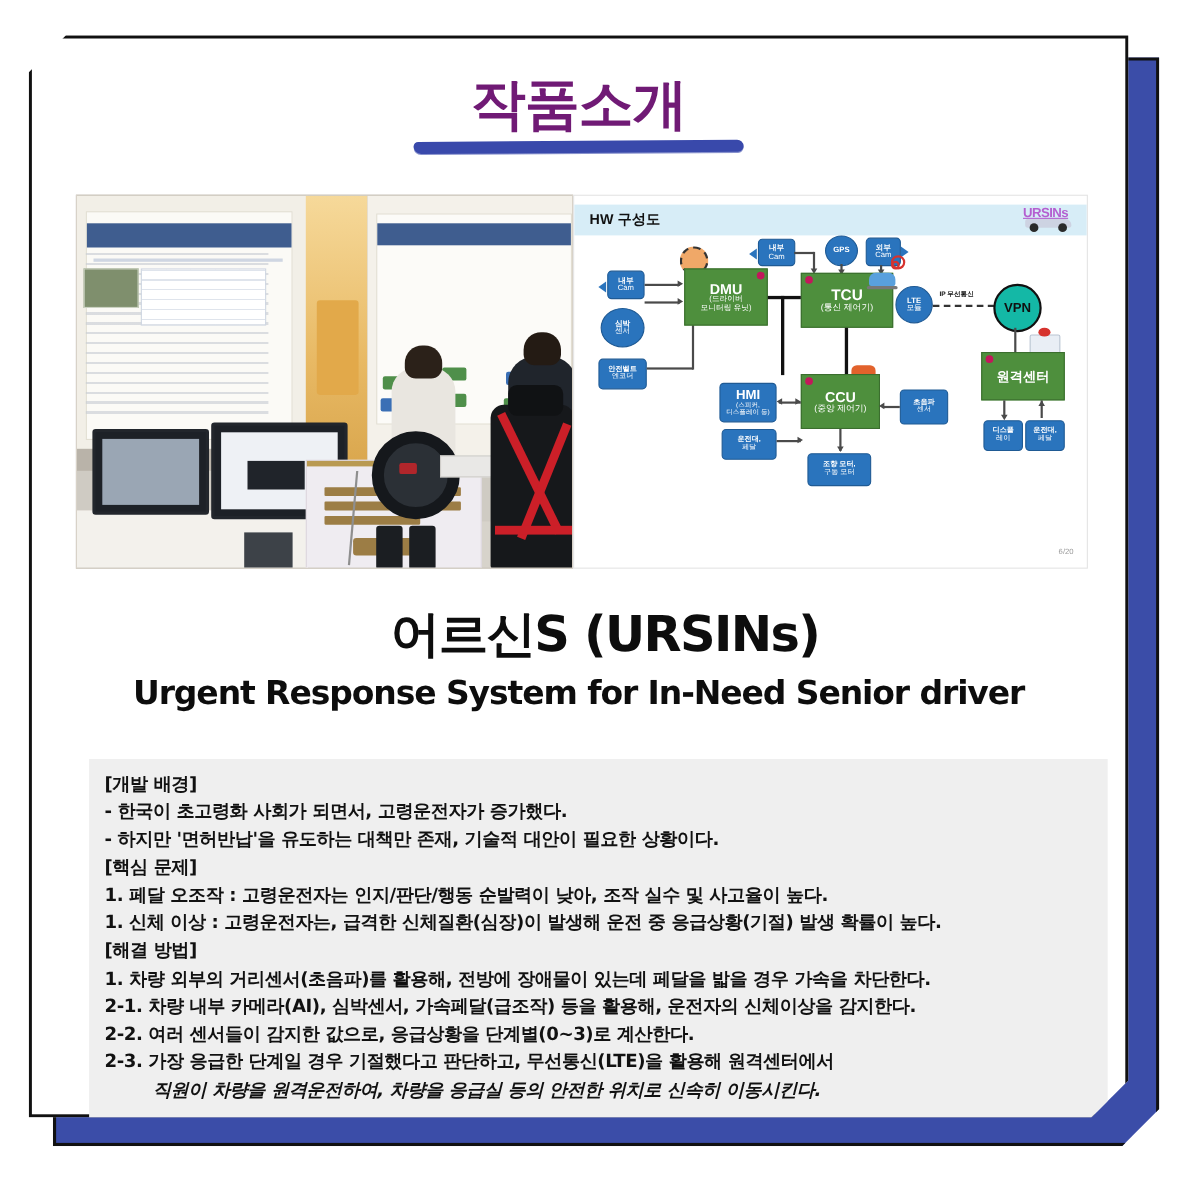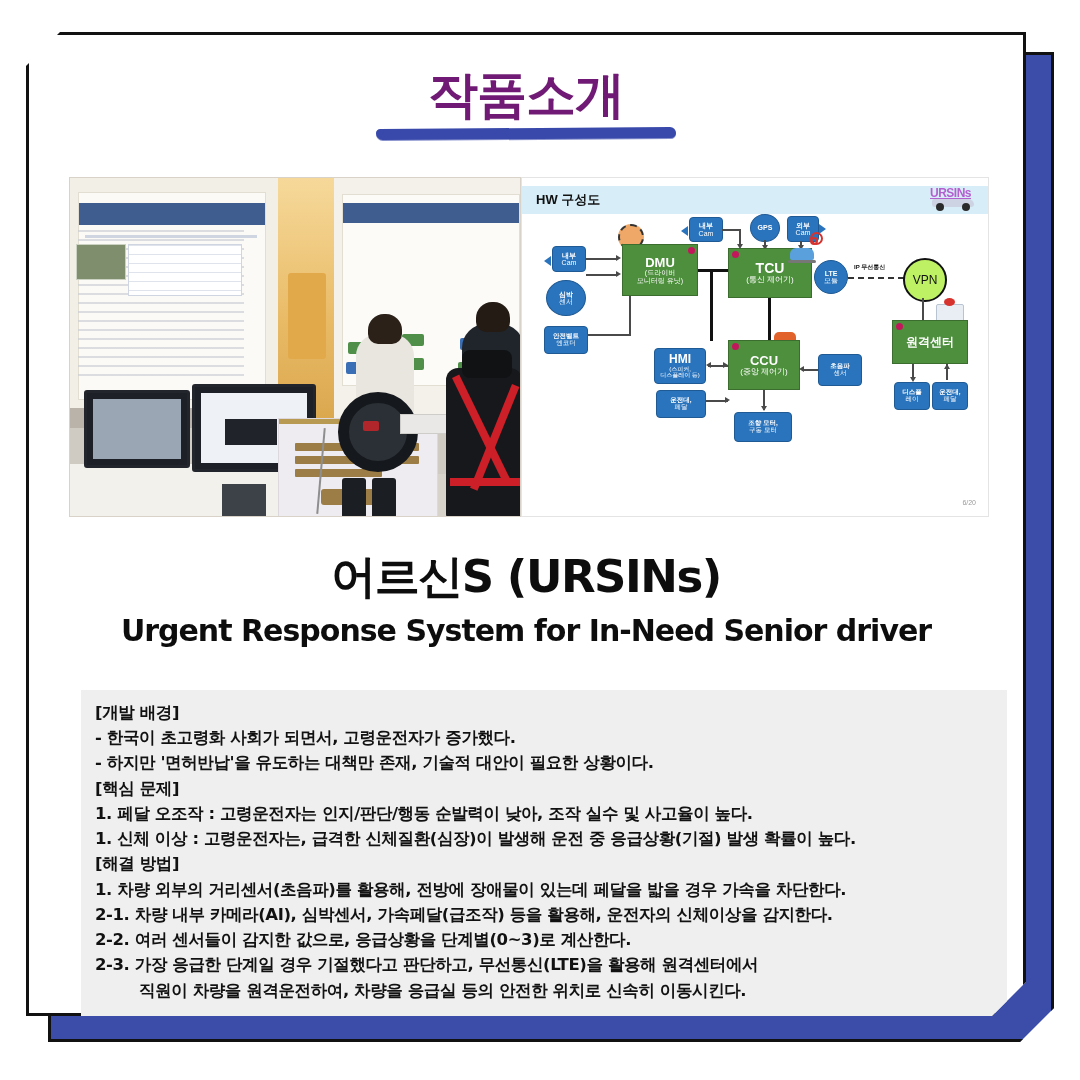--- a/index.html
+++ b/index.html
@@ -142,22 +142,22 @@
   .slide-page{position:absolute;right:12px;bottom:10px;font-size:7px;color:#9a9a9a;}
 
   .dg{position:absolute;left:0;top:36px;width:468px;height:270px;}
   .nd{position:absolute;box-sizing:border-box;display:flex;flex-direction:column;
       align-items:center;justify-content:center;text-align:center;color:#fff;}
   .nd.green{background:#4e8f3d;border:1px solid #3b6e2e;}
   .nd.blue{background:#2a74bd;border:1px solid #1f5a94;border-radius:4px;}
   .nd.circ{background:#2a74bd;border:1px solid #1f5a94;border-radius:50%;}
   .nd .t1{font-weight:800;line-height:1.05;}
   .nd .t2{line-height:1.05;}
-  .vpn{position:absolute;background:#bef264;border:2px solid #111;border-radius:50%;
-       display:flex;align-items:center;justify-content:center;font-weight:400;color:#111;}
+  .vpn{position:absolute;background:#14b8a6;border:2px solid #111;border-radius:50%;
+       display:flex;align-items:center;justify-content:center;font-weight:700;color:#111;}
   .lnk{position:absolute;background:#4a4a4a;}
   .lnk.th{background:#111;}
   .dash{position:absolute;height:0;border-top:2px dashed #333;}
   .lbl{position:absolute;font-size:6px;font-weight:700;color:#111;white-space:nowrap;}
   .cam{position:absolute;width:0;height:0;border-top:5px solid transparent;
        border-bottom:5px solid transparent;border-right:7px solid #2a74bd;}
   .rpi{position:absolute;width:7px;height:7px;border-radius:50%;background:#c2185b;}
   .ico{position:absolute;}
   .ico.person{width:22px;height:22px;border-radius:50%;background:#f0a868;border:2px dashed #333;}
   .ico.carwifi{width:24px;height:12px;background:#59a0dd;border-radius:6px 6px 2px 2px;}
@@ -173,38 +173,39 @@
   .ar-d{border-left:3px solid transparent;border-right:3px solid transparent;border-top:5px solid #4a4a4a;}
   .ar-u{border-left:3px solid transparent;border-right:3px solid transparent;border-bottom:5px solid #4a4a4a;}
   .ar-r{border-top:3px solid transparent;border-bottom:3px solid transparent;border-left:5px solid #4a4a4a;}
   .ar-l{border-top:3px solid transparent;border-bottom:3px solid transparent;border-right:5px solid #4a4a4a;}
 
   
   .proj-title{
     position:absolute;left:0;top:512px;width:100%;text-align:center;
     font-size:45px;font-weight:900;color:#0d0d0d;letter-spacing:-1.5px;
     font-family:"DejaVu Sans","Liberation Sans",sans-serif;
+    padding-left:24px;
   }
   .proj-sub{
     position:absolute;left:0;top:578px;width:100%;text-align:center;
     font-size:30px;font-weight:800;color:#0d0d0d;letter-spacing:-1px;
     font-family:"DejaVu Sans","Liberation Sans",sans-serif;
   }
 
   
   .body-block{
     position:absolute;left:52px;top:655px;width:926px;height:330px;
     background:#efefef;padding:10px 12px 8px 14px;box-sizing:border-box;
   }
   .body-block p{
     margin:0;font-size:16.5px;line-height:1.53;color:#111;font-weight:700;
     white-space:pre;letter-spacing:-.4px;
     font-family:"DejaVu Sans","Liberation Sans",sans-serif;
   }
-  .body-block p.indent{padding-left:44px;}
+  .body-block p.indent{padding-left:44px;font-style:italic;}
   .body-block p.note{font-size:11.6px;line-height:1.5;margin-top:2px;letter-spacing:-.3px;}
 </style>
 </head>
 <body>
 
 <div class="stage">
 
   <div class="card-shadow"></div>
 
   <div class="card">

